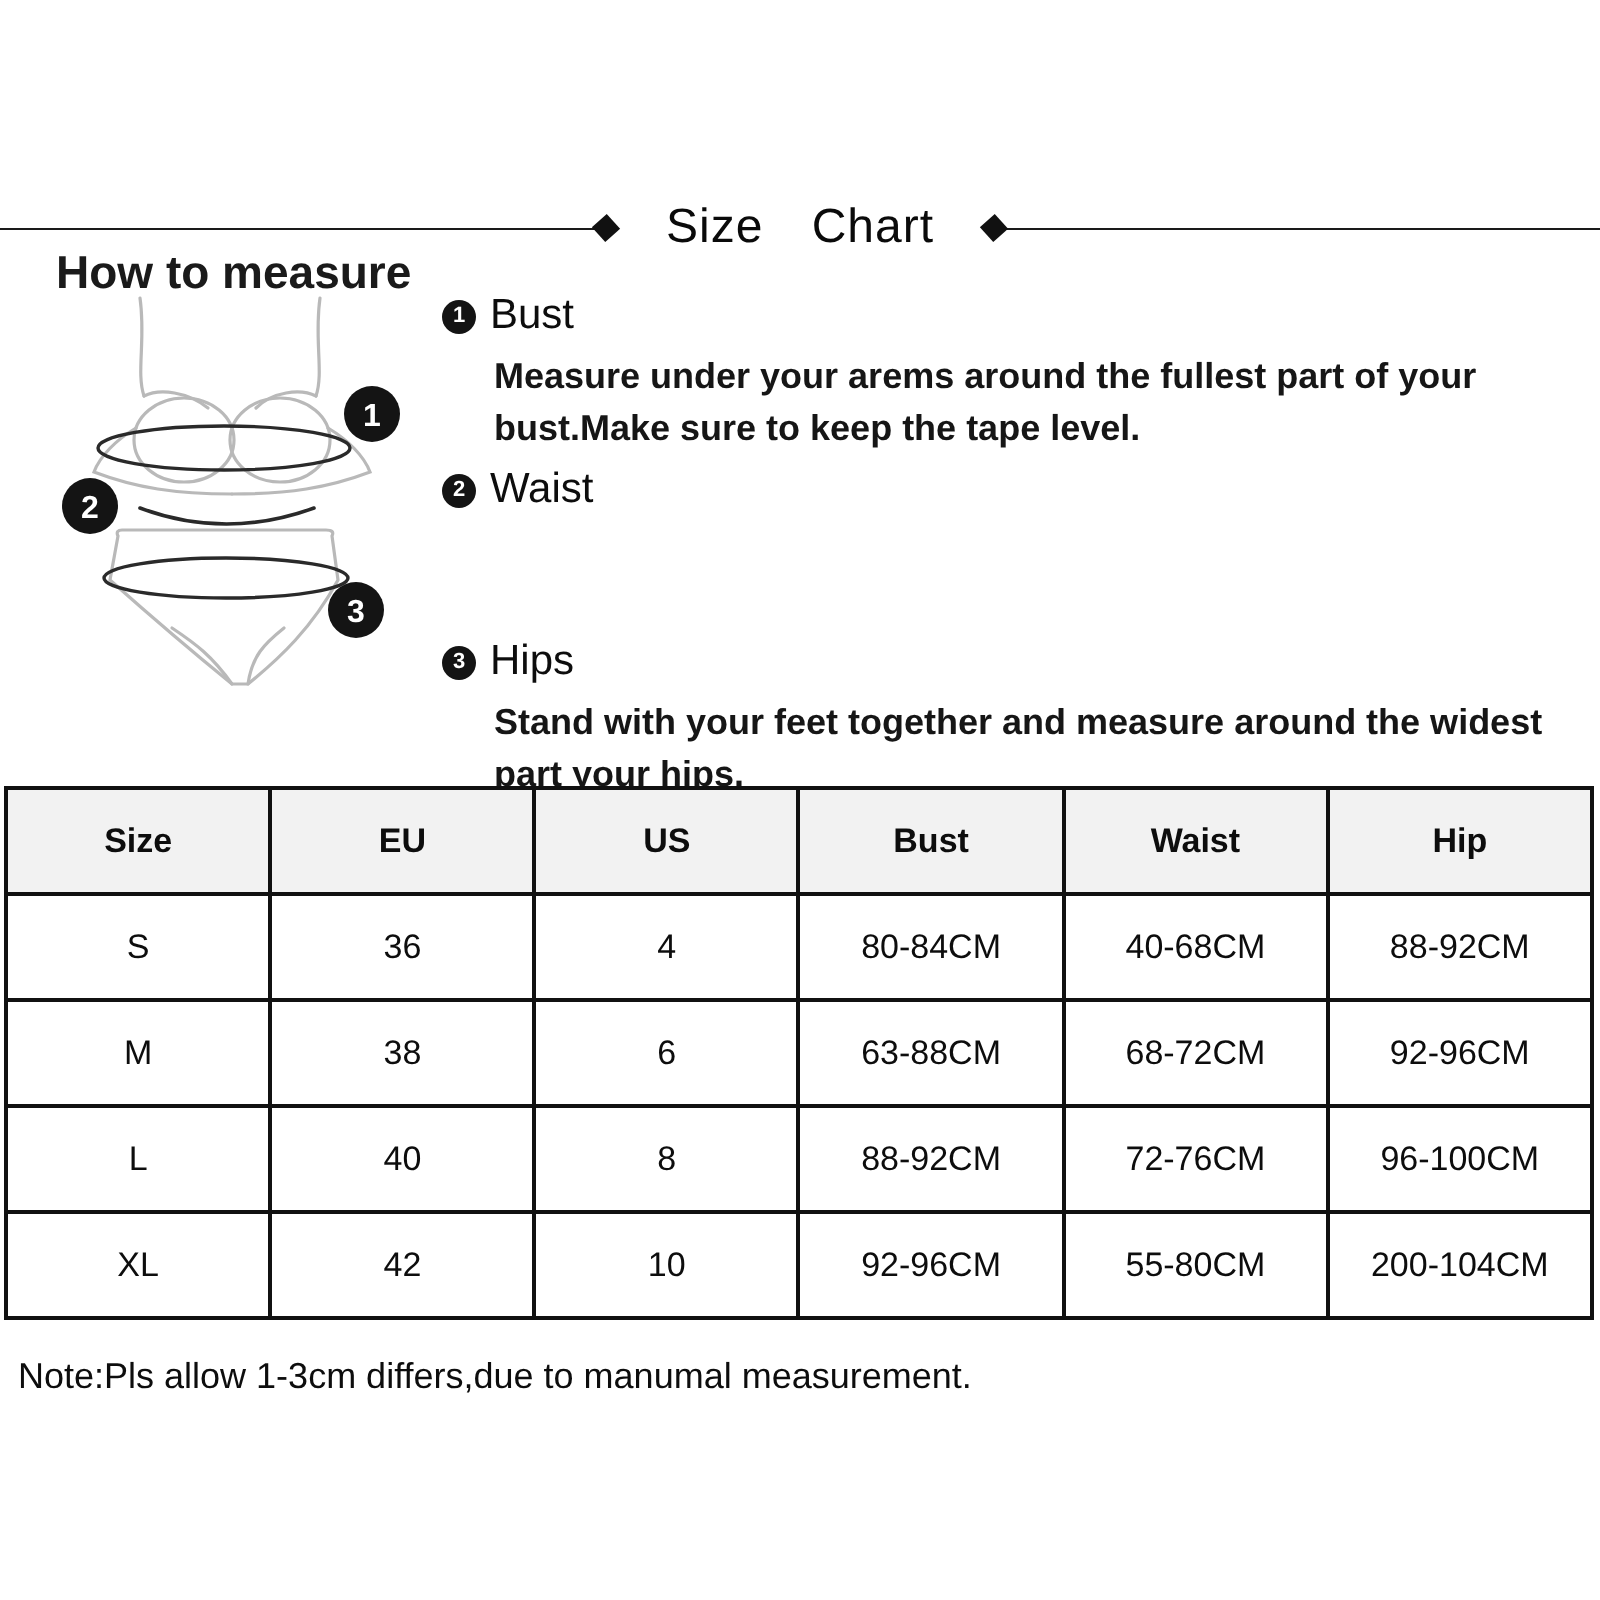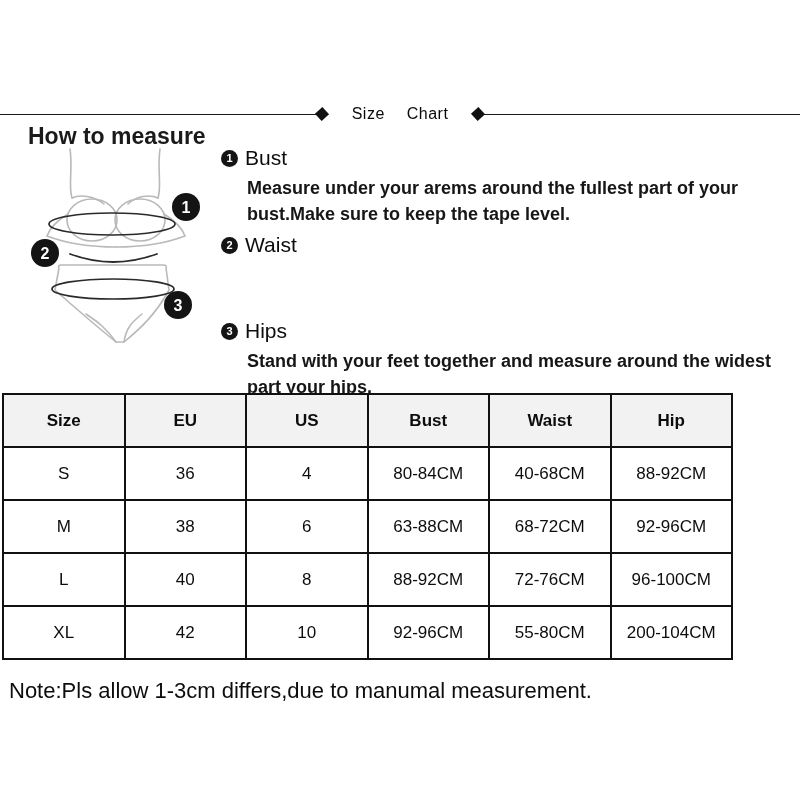--- a/index.html
+++ b/index.html
@@ -6,21 +6,21 @@
   html,body { background:#fff; }
   .page {
     position:relative; width:800px; height:800px; background:#ffffff;
     font-family:"Liberation Sans", sans-serif; color:#111; overflow:hidden;
   }
 
   
   .title-row { position:absolute; top:99px; left:0; right:0; height:30px; display:flex; align-items:center; }
   .rule { flex:1 1 auto; height:0; border-top:1.6px solid #1a1a1a; }
   .diamond { width:10px; height:10px; background:#111; transform:rotate(48deg); flex:0 0 auto; }
-  .title-text { font-size:16px; font-weight:400; color:#0a0a0a; margin:0 25px; word-spacing:17px; letter-spacing:0.5px; white-space:nowrap; }
+  .title-text { font-size:24px; font-weight:400; color:#0a0a0a; margin:0 25px; word-spacing:17px; letter-spacing:0.5px; white-space:nowrap; }
 
   
   .howto { position:absolute; left:28px; top:123px; font-size:23px; font-weight:600; color:#1a1a1a; }
 
   
   .figure { position:absolute; left:28px; top:144px; width:180px; height:210px; }
 
   
   .instr { position:absolute; left:221px; width:560px; }
   .instr-head { display:flex; align-items:center; gap:7px; font-size:21px; color:#0d0d0d; }
@@ -28,32 +28,32 @@
     width:17px; height:17px; border-radius:50%; background:#141414; color:#fff;
     font-size:11px; font-weight:bold; display:flex; align-items:center; justify-content:center; flex:0 0 auto;
   }
   .instr-desc { margin:5px 0 0 26px; width:545px; font-size:18px; font-weight:bold; line-height:26px; color:#161616; }
   .instr-1 { top:146px; }
   .instr-2 { top:233px; }
   .instr-3 { top:319px; }
 
   
   .size-table {
-    position:absolute; left:2px; top:393px; width:731px;
+    position:absolute; left:2px; top:393px; width:795px;
     border-collapse:collapse; table-layout:fixed;
   }
   .size-table th, .size-table td {
     border:2px solid #111; height:53px; text-align:center; vertical-align:middle;
     font-size:17px; color:#0d0d0d; overflow:hidden;
   }
   .size-table th { background:#f2f2f2; font-weight:bold; }
   .size-table td { background:#ffffff; font-weight:400; }
 
   
-  .note { position:absolute; left:9px; top:678px; font-size:22px; color:#0d0d0d; }
+  .note { position:absolute; left:9px; top:678px; font-size:18px; color:#0d0d0d; }
 </style>
 </head>
 <body>
 
 <div class="page">
 
   <div class="title-row">
     <div class="rule"></div>
     <div class="diamond"></div>
     <div class="title-text">Size Chart</div>

